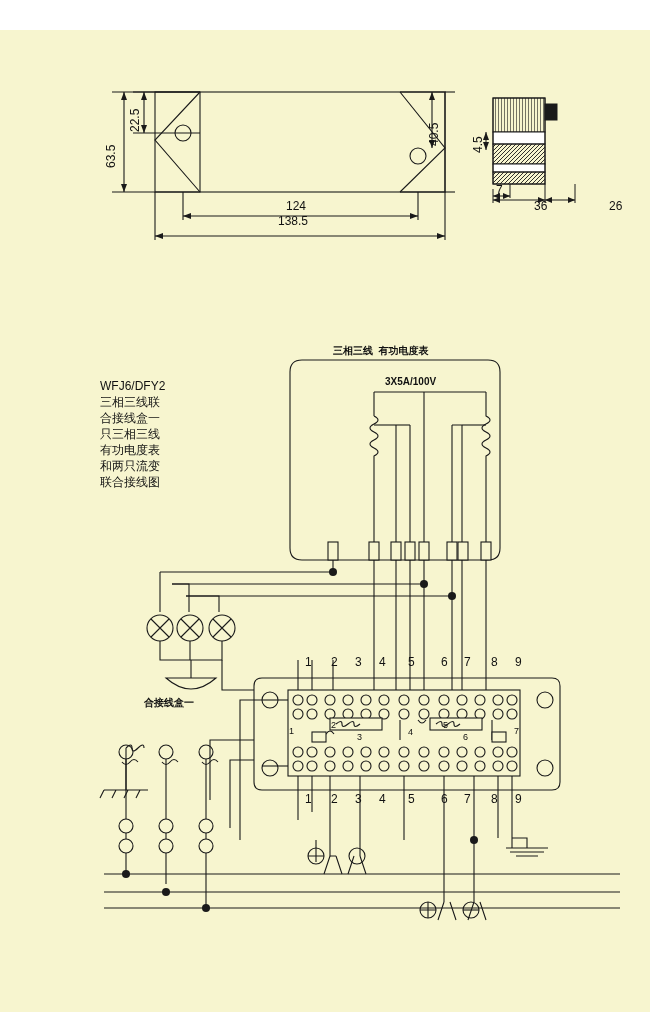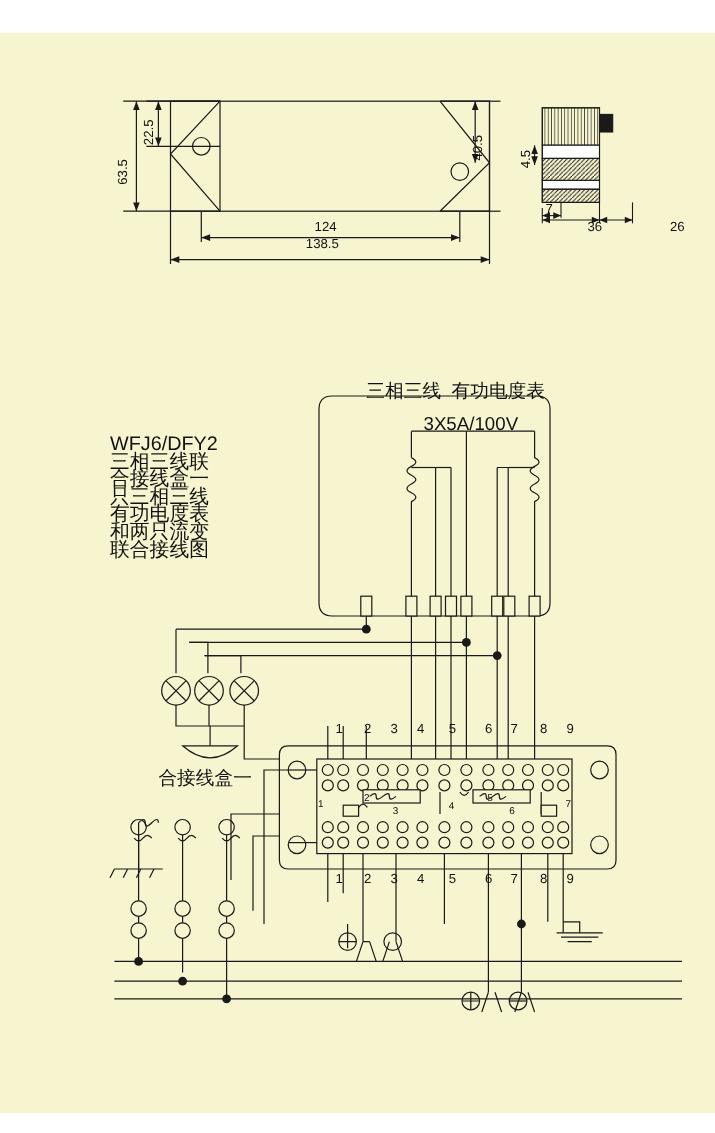--- a/index.html
+++ b/index.html
@@ -27,24 +27,24 @@
     position:absolute;left:0;top:0;width:650px;height:1030px;
     pointer-events:none;
   }
   .lbl{
     position:absolute;
     font-family:"Liberation Sans", sans-serif;
     color:#111;
     white-space:pre;
   }
   .dim{font-size:12px;}
-  .cn{font-size:18px;line-height:16px;margin-top:17px;}
+  .cn{font-size:12px;line-height:16px;}
   .term{font-size:12px;}
   .term-sm{font-size:9px;}
-  .title-cn{font-size:17px;}
+  .title-cn{font-size:10px;font-weight:bold;}
 </style>
 </head>
 <body>
 
 <div id="page">
 
   <div class="top-strip"></div>
   <div class="bottom-strip"></div>
 
   <svg class="layer" viewBox="0 0 650 1030">

